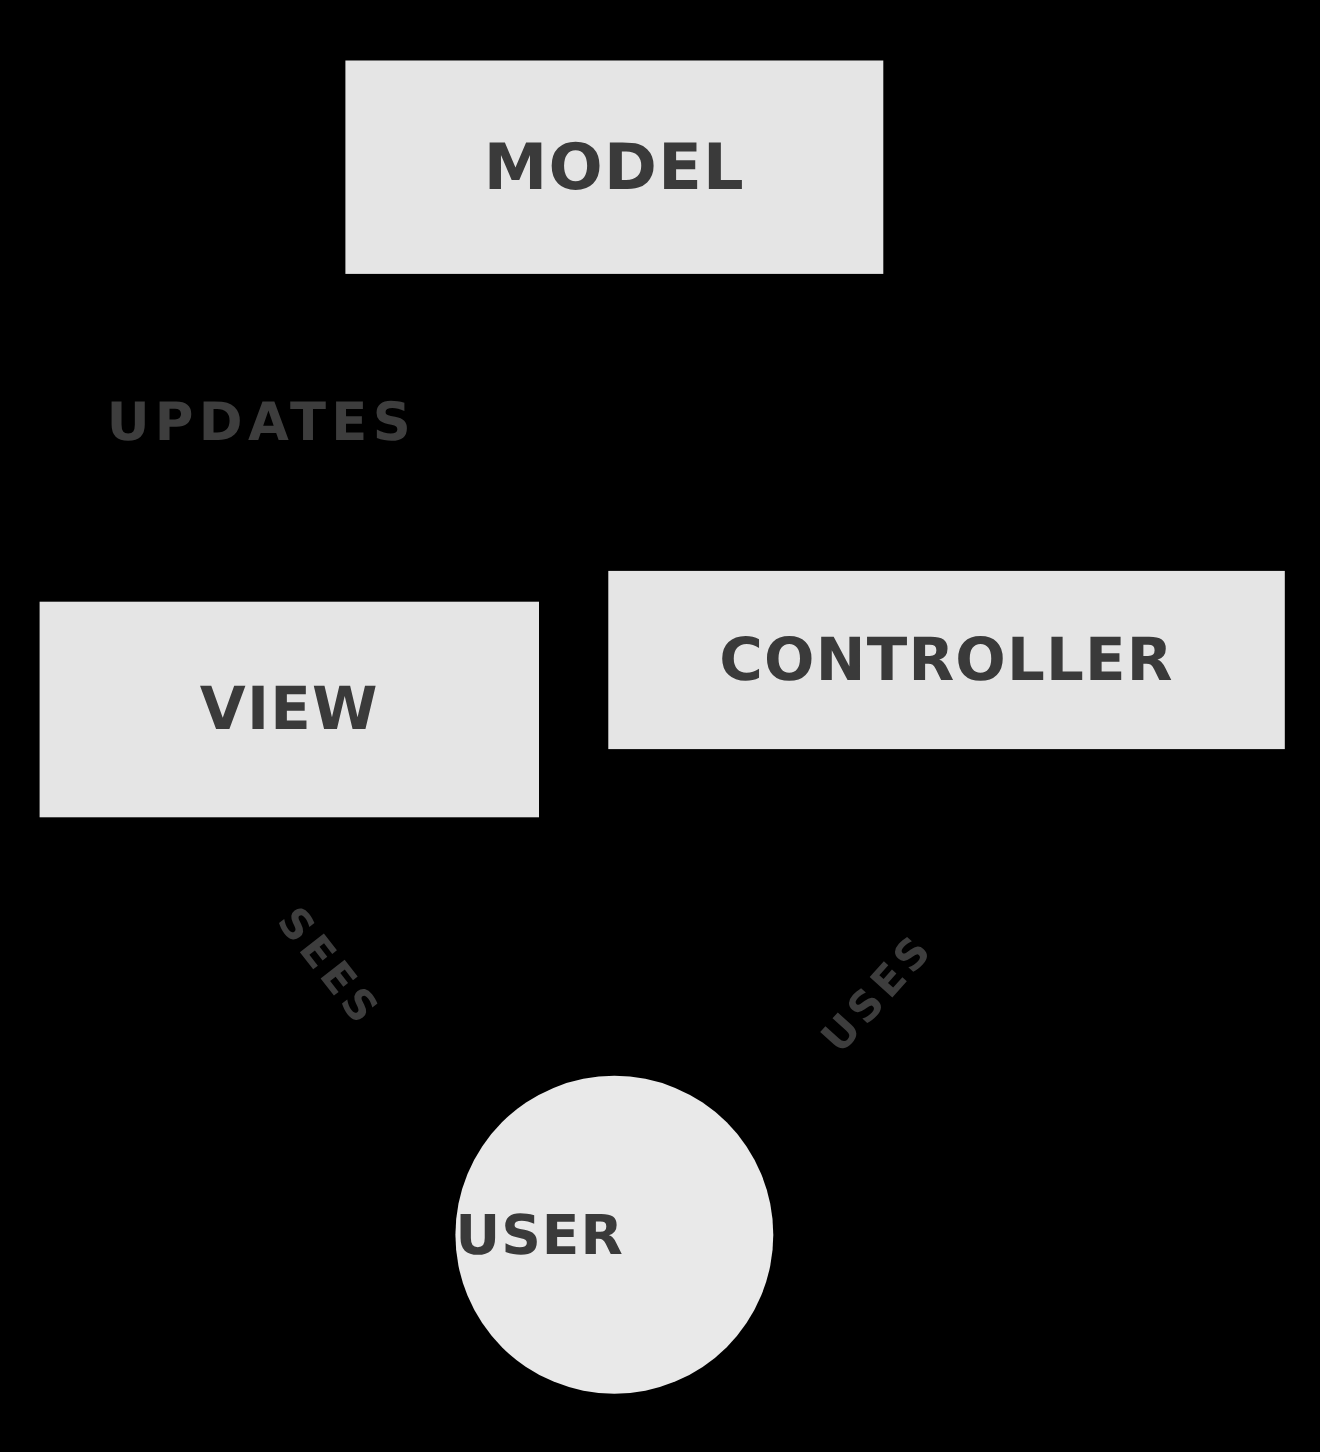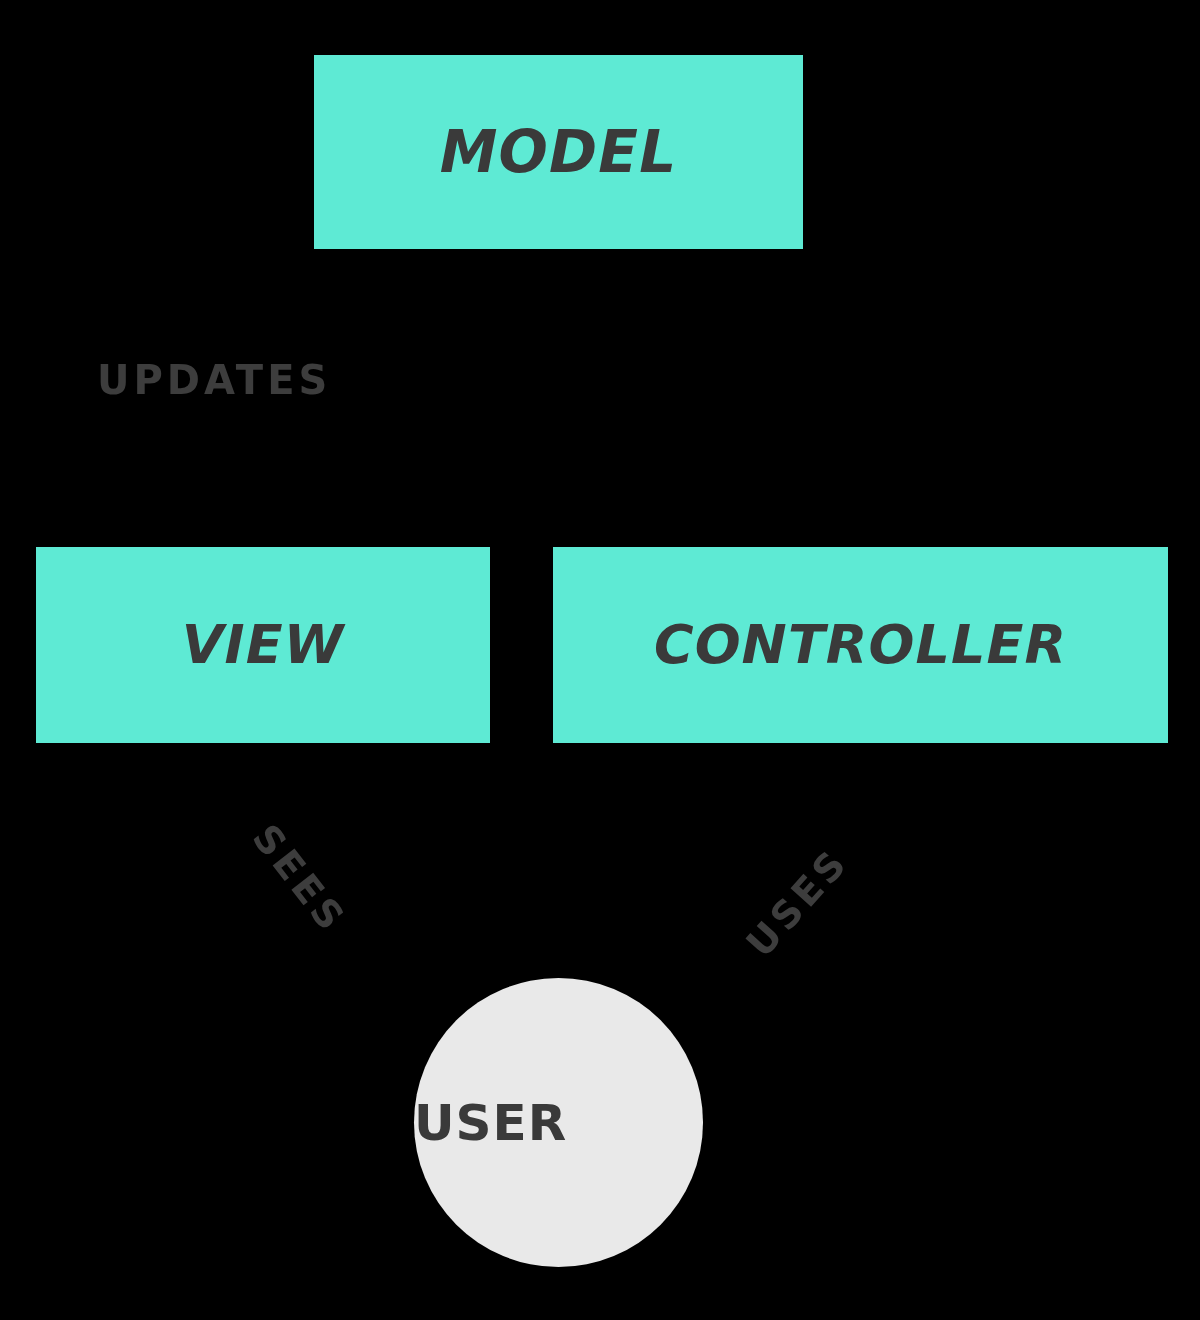--- a/index.html
+++ b/index.html
@@ -12,26 +12,25 @@
     width: 1200px;
     height: 1320px;
     background: #000000;
     overflow: hidden;
     font-family: "DejaVu Sans", "Liberation Sans", sans-serif;
   }
 
   
   .node-box {
     position: absolute;
-    background: #5eead4;
+    background: #e5e5e5;
     display: flex;
     align-items: center;
     justify-content: center;
     box-sizing: border-box;
-    font-style: italic;
   }
   .node-label {
     color: #3a3a3a;
     font-weight: bold;
     letter-spacing: 0.02em;
     line-height: 1;
     white-space: nowrap;
   }
 
   #node-model {
@@ -45,23 +44,23 @@
   #node-view {
     left: 36px;
     top: 547px;
     width: 454px;
     height: 196px;
   }
   #node-view .node-label { font-size: 54px; }
 
   #node-controller {
     left: 553px;
-    top: 547px;
+    top: 519px;
     width: 615px;
-    height: 196px;
+    height: 162px;
   }
   #node-controller .node-label { font-size: 54px; }
 
   
   #node-user {
     position: absolute;
     left: 414px;
     top: 978px;
     width: 289px;
     height: 289px;
@@ -72,21 +71,21 @@
     justify-content: flex-start;
     box-sizing: border-box;
   }
   #node-user .node-label { font-size: 50px; }
 
   
   .edge-label {
     position: absolute;
     color: #3d3d3d;
     font-weight: bold;
-    font-size: 40px;
+    font-size: 48px;
     letter-spacing: 0.10em;
     line-height: 1;
     white-space: nowrap;
     transform-origin: left top;
   }
 
   #edge-updates {
     left: 97px;
     top: 360px;
   }

